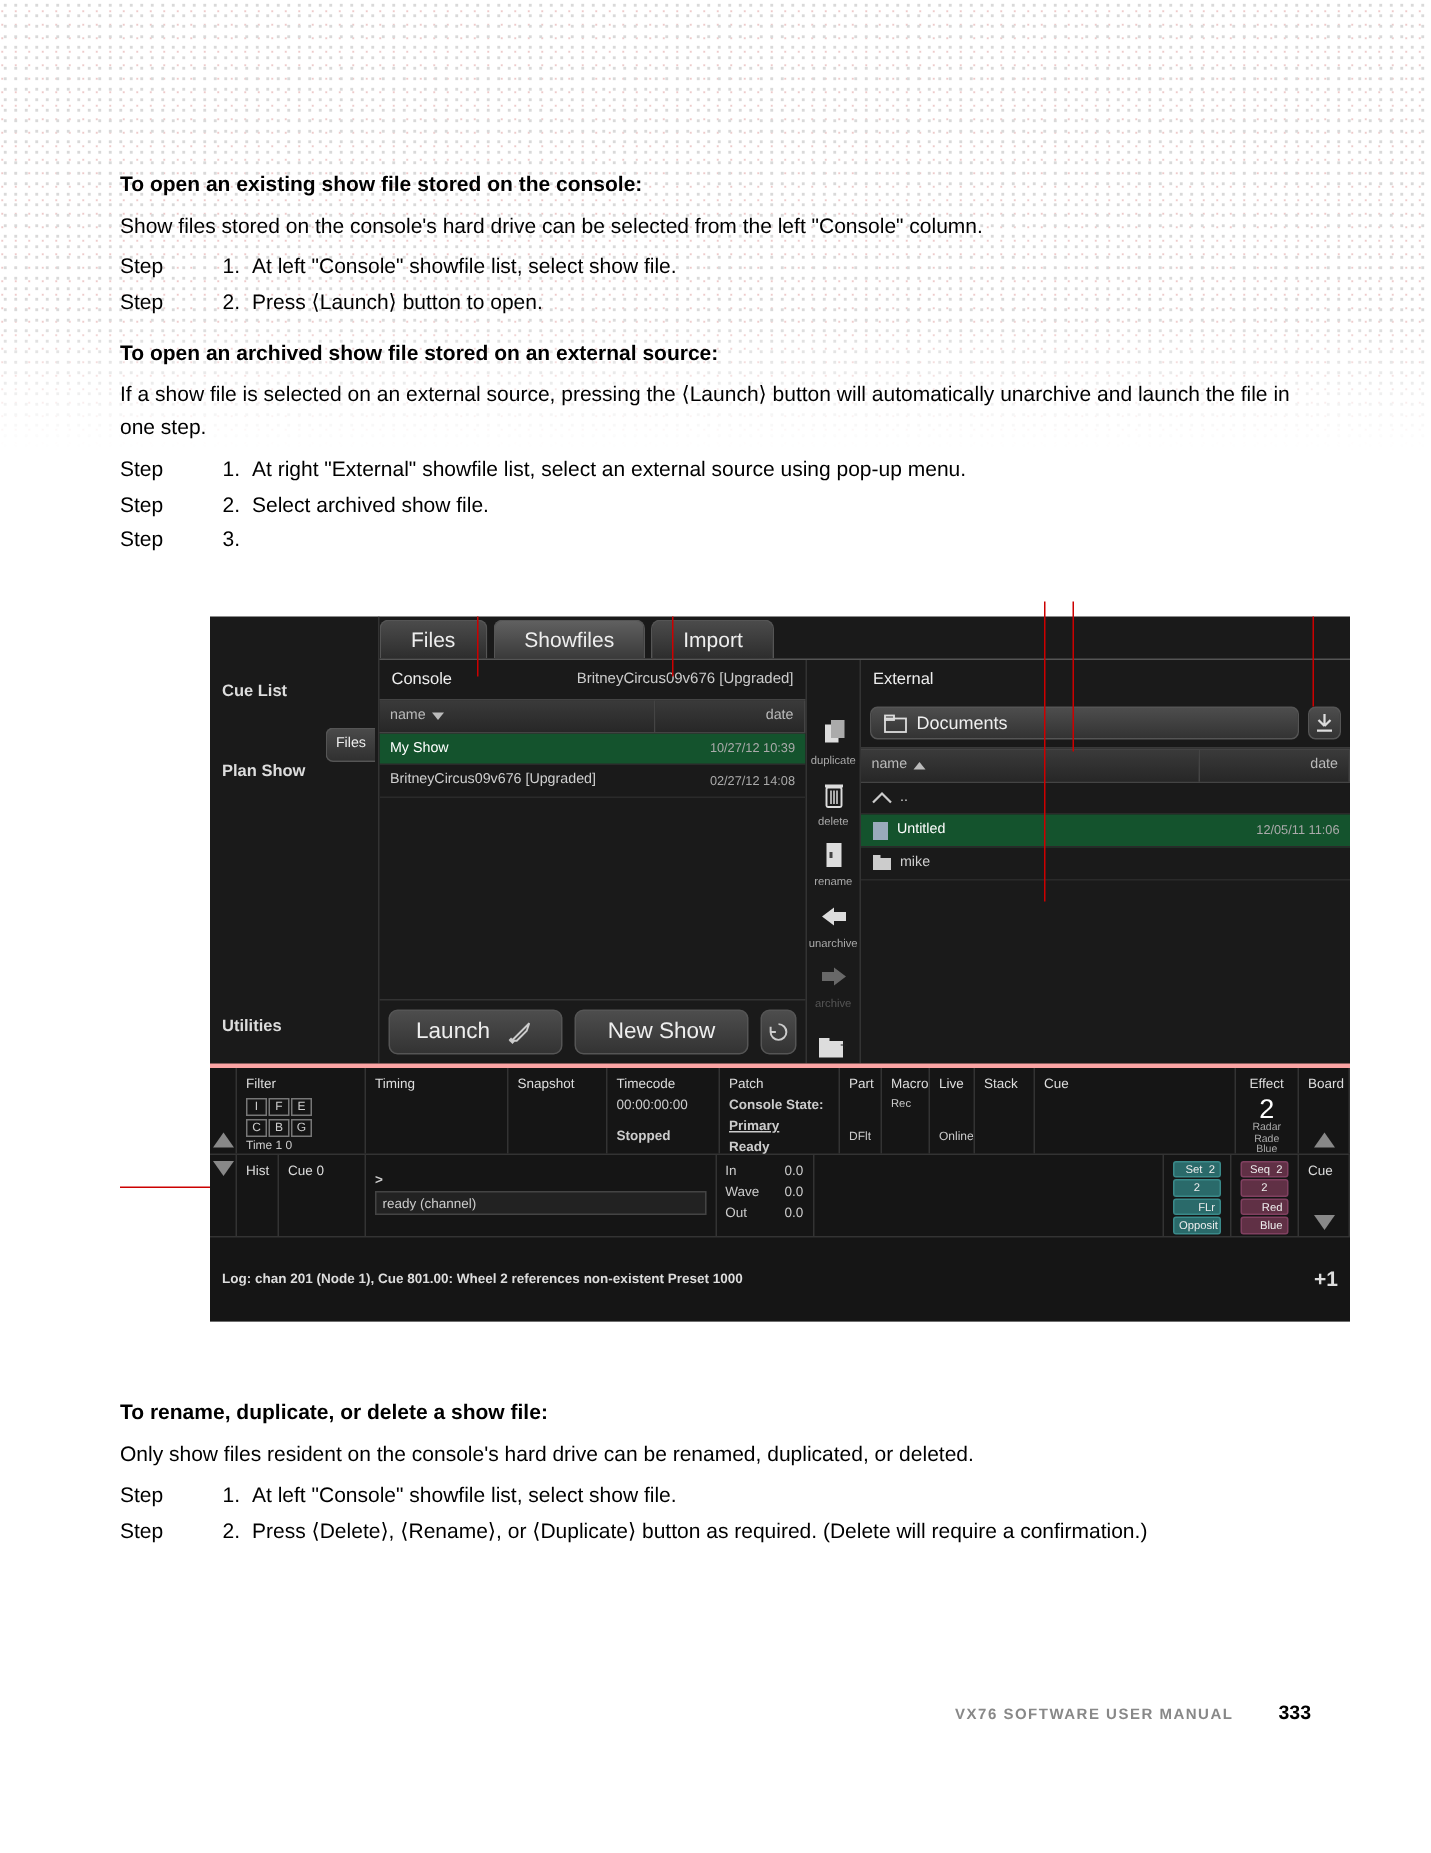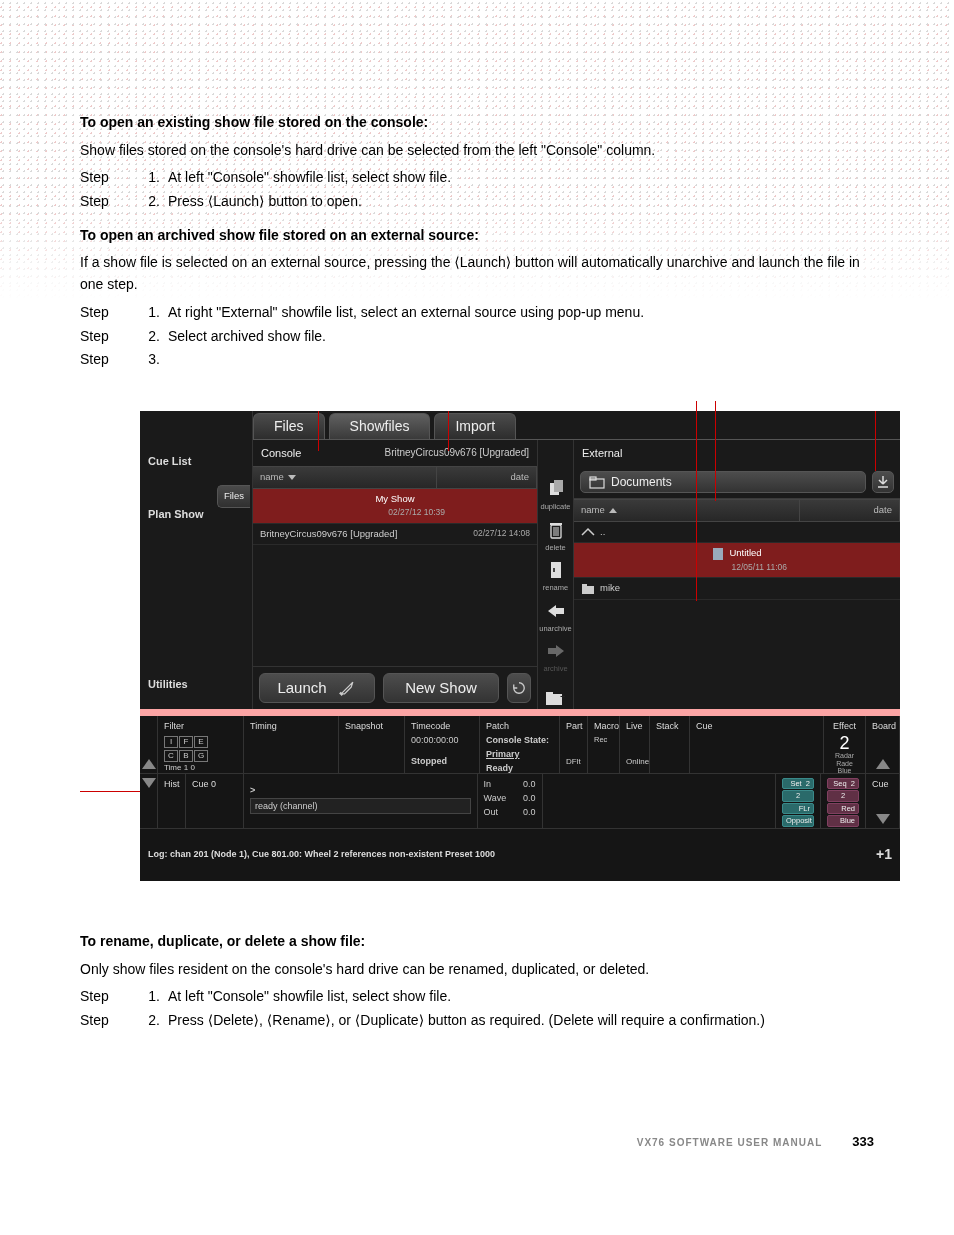--- a/index.html
+++ b/index.html
@@ -152,21 +152,21 @@
   .tri-down { width:0;height:0;border-left:4px solid transparent;border-right:4px solid transparent;border-top:5px solid #bbb; }
   .tri-up { width:0;height:0;border-left:4px solid transparent;border-right:4px solid transparent;border-bottom:5px solid #bbb; }
 
   .file-list { flex:1; overflow:hidden; }
   .file-row {
     display:flex; align-items:center;
     padding:3px 7px;
     font-size:9.5px;
     border-bottom:1px solid #2a2a2a;
   }
-  .file-row.selected { background:#7f1d1d; color:#fff;flex-direction:column; }
+  .file-row.selected { background:#14532d; color:#fff; }
   .file-name { flex:1; white-space:nowrap; overflow:hidden; text-overflow:ellipsis; display:flex; align-items:center; gap:5px;}
   .file-date { width:100px; text-align:right; color:#aaa; font-size:8.5px; }
 
   .big-button-row {
     display:flex; gap:8px; padding:6px;
     border-top:1px solid #333;
   }
   .big-button {
     background:linear-gradient(#4d4d4d,#333);
     border:1px solid #555;
@@ -203,21 +203,21 @@
     width:22px;height:22px; background:linear-gradient(#4d4d4d,#333);
     border:1px solid #555; border-radius:5px;
     display:flex;align-items:center;justify-content:center;
   }
 
   .icon-box { width:14px;height:14px; }
 
   .bottom-panel {
     position:absolute;
     left:0; right:0; bottom:0; height:172px;
-    border-top:7px solid #fca5a5;
+    border-top:3px solid #fca5a5;
     background:#151515;
     display:flex; flex-direction:column;
   }
   .bp-row1 { display:flex; height:58px; border-bottom:1px solid #333; }
   .bp-row2 { display:flex; height:55px; border-bottom:1px solid #333; }
   .bp-row3 { flex:1; display:flex; align-items:center; padding:0 8px; font-size:9px; font-weight:bold; color:#ddd; justify-content:space-between; }
 
   .bp-cell {
     border-right:1px solid #333;
     padding:4px 6px;
@@ -350,21 +350,21 @@
         <div class="col-headers">
           <div class="col-header name">
               <span>name</span>
               <span class="tri-down"></span>
             </div>
           <div class="col-header date">date</div>
         </div>
         <div class="file-list">
           <div class="file-row selected">
             <div class="file-name">My Show</div>
-            <div class="file-date">02/27/12 10:39</div>
+            <div class="file-date">10/27/12 10:39</div>
           </div>
           <div class="file-row">
             <div class="file-name">BritneyCircus09v676 [Upgraded]</div>
             <div class="file-date">02/27/12 14:08</div>
           </div>
         </div>
         <div class="big-button-row">
           <div class="big-button launch-btn">
             <span>Launch</span>
             <svg class="icon-box" style="width:20px;height:20px;" viewBox="0 0 24 24">

